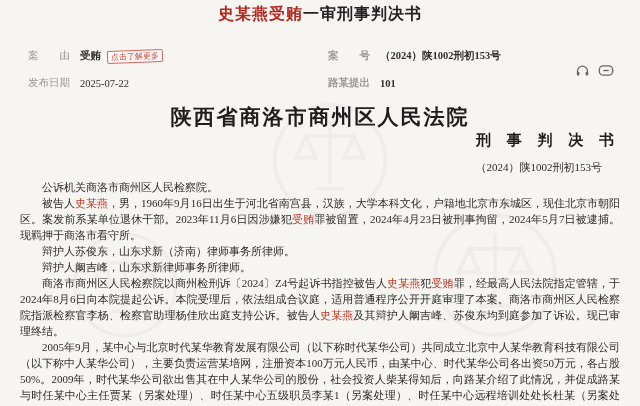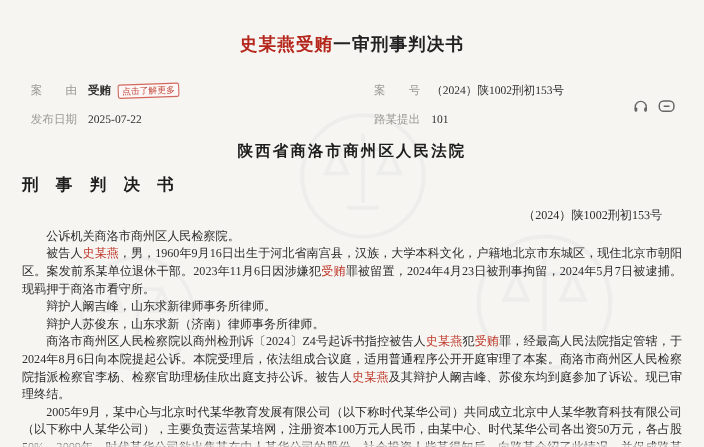--- a/index.html
+++ b/index.html
@@ -8,38 +8,38 @@
     font-family:"Liberation Serif","DejaVu Serif",serif;
     background:#f6f5f1;
     color:#2b2b2b;
     position:relative;
   }
   .page { position:relative; width:640px; height:406px; overflow:hidden; }
 
   
   .page-title {
     text-align:center;
-    padding-top:30px;
+    padding-top:4px;
     font-size:16px;
     font-weight:bold;
     letter-spacing:1px;
     color:#222;
   }
   .page-title .red { color:#b5271d; }
 
   
   .meta {
     position:relative;
     margin:24px 28px 0 28px;
     font-size:10.5px;
     color:#333;
   }
-  .meta-row { display:flex; margin-bottom:13px; align-items:center;gap:12px; }
+  .meta-row { display:flex; margin-bottom:13px; align-items:center; }
   .meta-cell-left  { width:300px; display:flex; align-items:center; }
-  .meta-cell-right { flex:1; display:flex; align-items:center; }
+  .meta-cell-right { flex:1; display:flex; align-items:center;font-weight:bold; }
   .meta-label {
     color:#9a9a96;
     margin-right:10px;
     white-space:pre;
   }
   .meta-value { color:#2f2f2f; }
   .meta-value.bold { font-weight:bold; }
   .cause-tag {
     display:inline-block;
     margin-left:6px;
@@ -57,33 +57,33 @@
     right:-2px; top:14px;
     display:flex; gap:8px;
     color:#666;
   }
   .meta-icons svg { display:block; }
 
   
   .doc { position:relative; margin-top:4px; padding:0 20px; }
   .court-name {
     text-align:center;
-    font-size:14px;
+    font-size:21px;
     font-weight:bold;
     letter-spacing:2px;
     color:#1d1d1d;
     margin-top:2px;
   }
   .doc-type {
-    text-align:left;
+    text-align:right;
     font-size:15px;
     font-weight:bold;
     letter-spacing:6px;
     color:#1d1d1d;
-    margin-top:12px;
+    margin-top:0;
   }
   .case-number {
     text-align:right;
     font-size:11px;
     margin:10px 18px 4px 0;
     color:#2b2b2b;
   }
   .body-text { font-size:11px; line-height:16px; text-align:justify; }
   .body-text p { text-indent:2em; }
   .body-text .hl { color:#c0392b;margin-top:28px; }
@@ -157,21 +157,21 @@
     </div>
   </div>
 
   <div class="doc">
     <div class="court-name">陕西省商洛市商州区人民法院</div>
     <div class="doc-type">刑 事 判 决 书</div>
     <div class="case-number">（2024）陕1002刑初153号</div>
     <div class="body-text">
         <p><span>公诉机关商洛市商州区人民检察院。</span></p>
         <p><span>被告人</span><span class="hl">史某燕</span><span>，男，1960年9月16日出生于河北省南宫县，汉族，大学本科文化，户籍地北京市东城区，现住北京市朝阳区。案发前系某单位退休干部。2023年11月6日因涉嫌犯</span><span class="hl">受贿</span><span>罪被留置，2024年4月23日被刑事拘留，2024年5月7日被逮捕。现羁押于商洛市看守所。</span></p>
+        <p><span>辩护人苏俊东，山东求新（济南）律师事务所律师。</span></p>
         <p><span>辩护人阚吉峰，山东求新律师事务所律师。</span></p>
-        <p><span>辩护人苏俊东，山东求新（济南）律师事务所律师。</span></p>
         <p><span>商洛市商州区人民检察院以商州检刑诉〔2024〕Z4号起诉书指控被告人</span><span class="hl">史某燕</span><span>犯</span><span class="hl">受贿</span><span>罪，经最高人民法院指定管辖，于2024年8月6日向本院提起公诉。本院受理后，依法组成合议庭，适用普通程序公开开庭审理了本案。商洛市商州区人民检察院指派检察官李杨、检察官助理杨佳欣出庭支持公诉。被告人</span><span class="hl">史某燕</span><span>及其辩护人阚吉峰、苏俊东均到庭参加了诉讼。现已审理终结。</span></p>
         <p><span>2005年9月，某中心与北京时代某华教育发展有限公司（以下称时代某华公司）共同成立北京中人某华教育科技有限公司（以下称中人某华公司），主要负责运营某培网，注册资本100万元人民币，由某中心、时代某华公司各出资50万元，各占股50%。2009年，时代某华公司欲出售其在中人某华公司的股份，社会投资人柴某得知后，向路某介绍了此情况，并促成路某与时任某中心主任贾某（另案处理）、时任某中心五级职员李某1（另案处理）、时任某中心远程培训处处长杜某（另案处理）商议股权转让和收购事宜。路某提出，由其控制的北京某某网络科技有限公司（后更名为北京某联教育投资有限公司，以下称北京某联公司）收购时代某华公司在中人某华公司的全部股权后，再继续进行增资，将北京某</span></p>
       </div>
   </div>
 
   <div class="footer-fade"></div>
 </div>
 
 </body></html>

